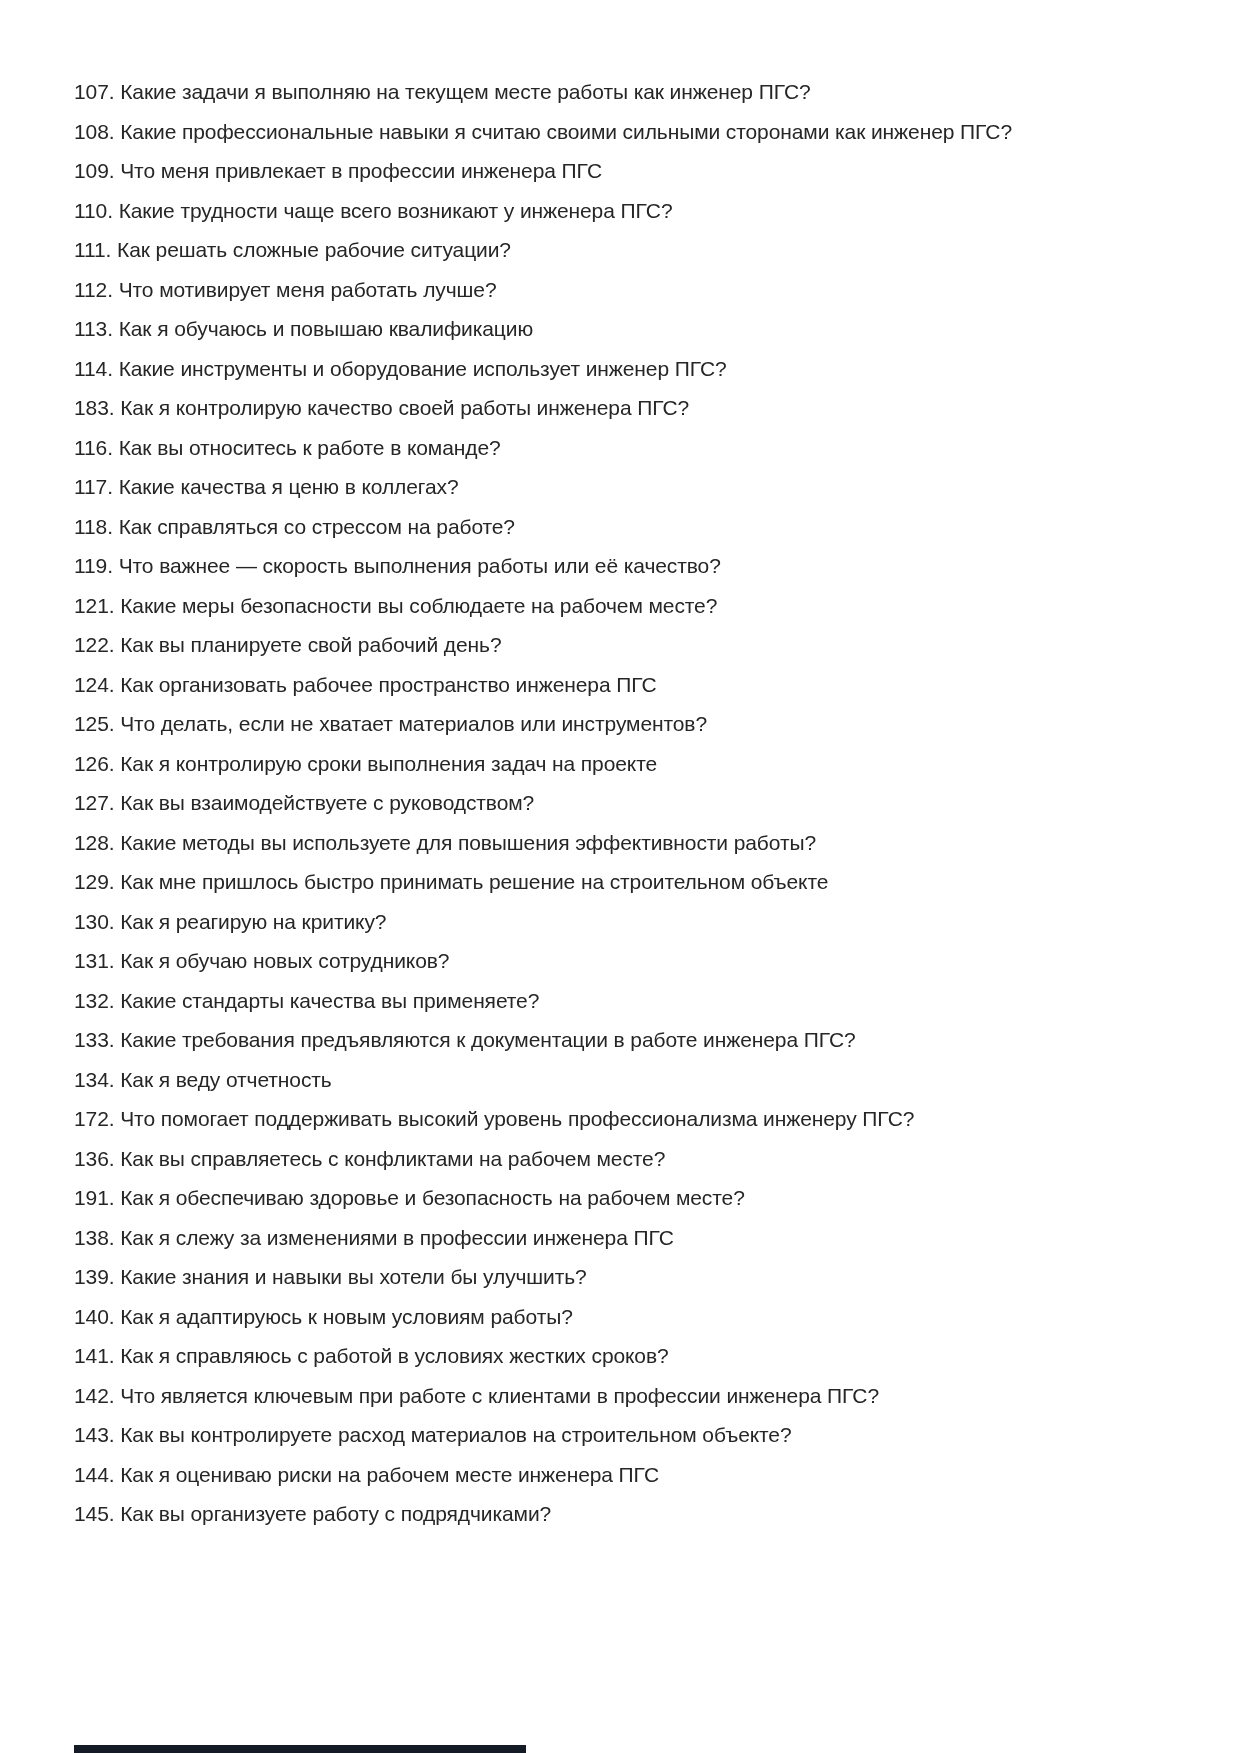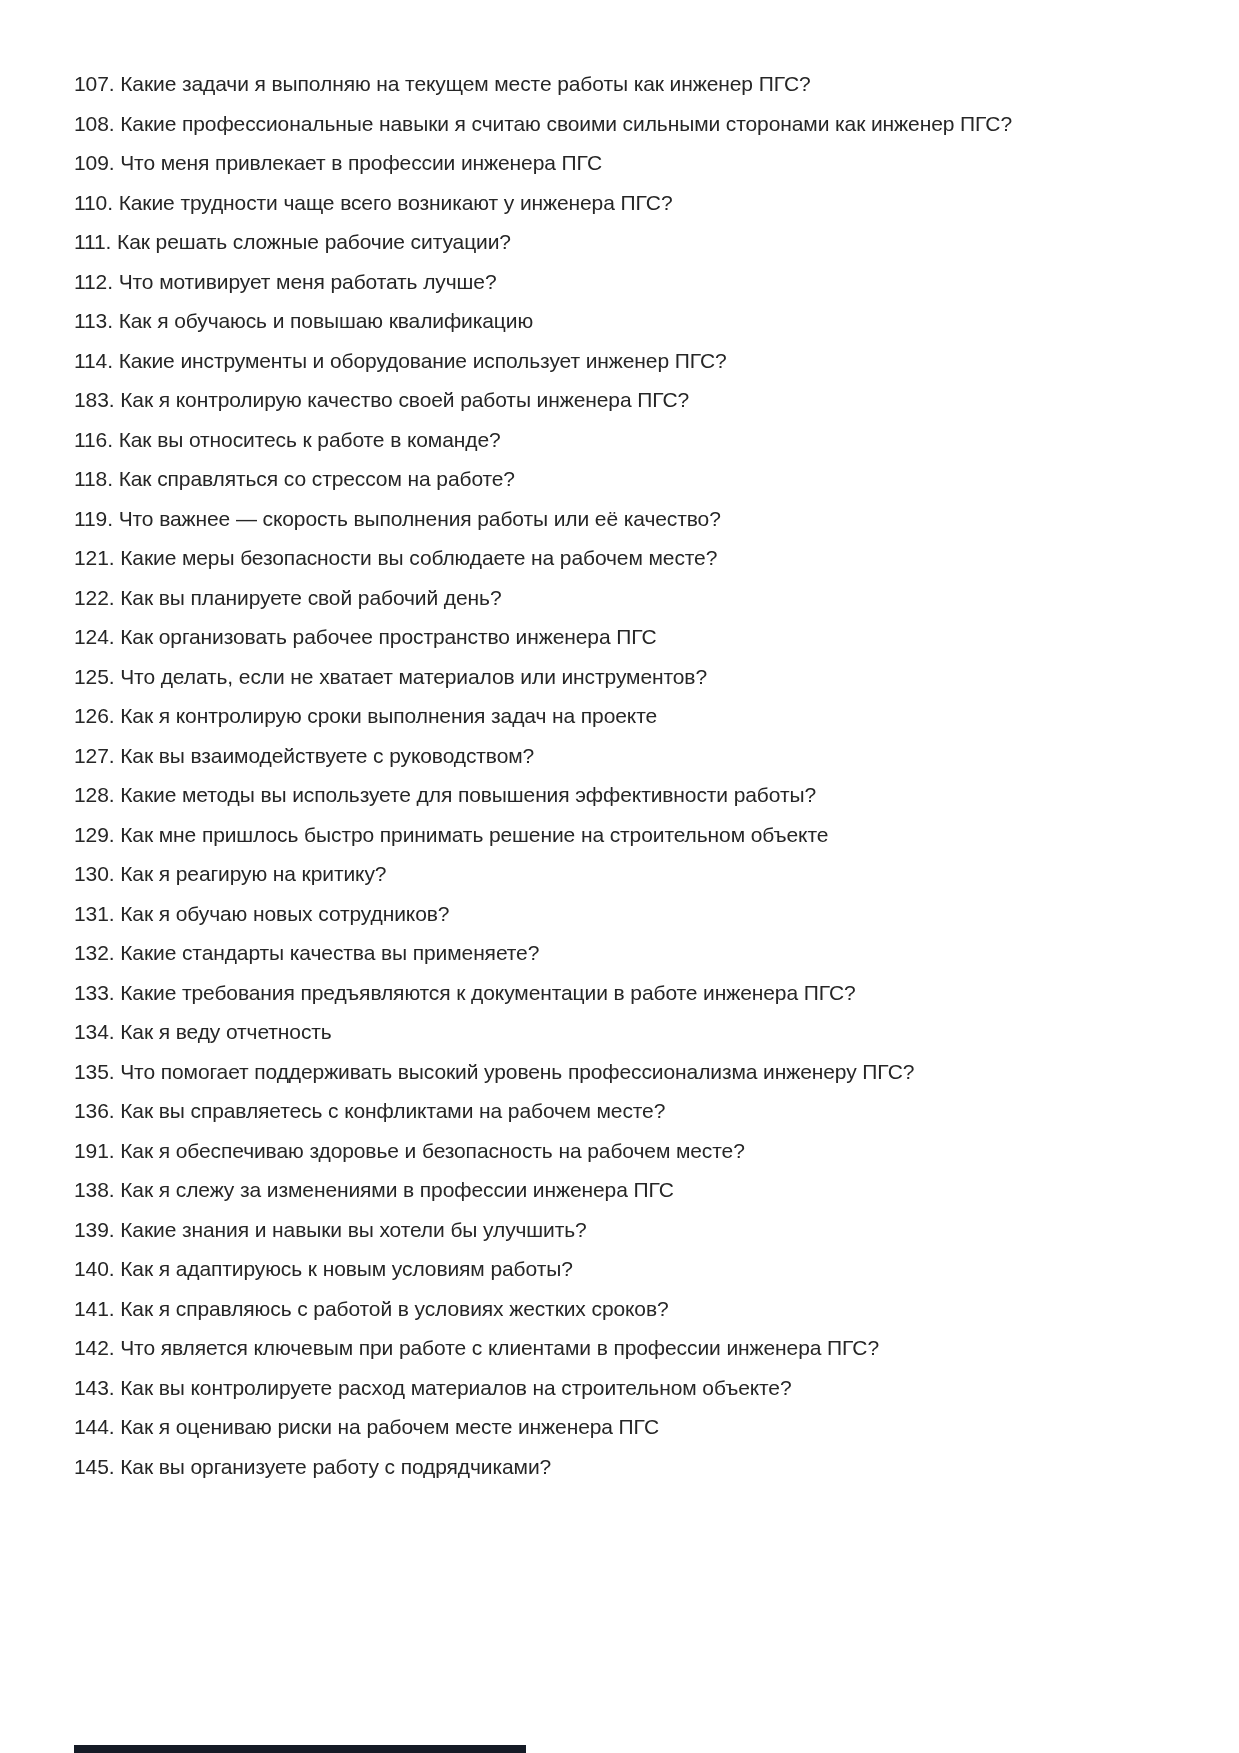--- a/index.html
+++ b/index.html
@@ -11,21 +11,21 @@
     position: relative;
     width: 1239px;
     height: 1753px;
     box-sizing: border-box;
     background: #ffffff;
     font-family: "Liberation Sans", "DejaVu Sans", sans-serif;
     overflow: hidden;
   }
   .content {
     position: absolute;
-    top: 64px;
+    top: 72px;
     left: 74px;
     width: 1100px;
   }
   p.q {
     margin: 0;
     padding: 0;
     font-size: 21px;
     line-height: 39.5px;
     letter-spacing: -0.1px;
     color: #262626;
@@ -48,36 +48,37 @@
     <p class="q">107. Какие задачи я выполняю на текущем месте работы как инженер ПГС?</p>
     <p class="q">108. Какие профессиональные навыки я считаю своими сильными сторонами как инженер ПГС?</p>
     <p class="q">109. Что меня привлекает в профессии инженера ПГС</p>
     <p class="q">110. Какие трудности чаще всего возникают у инженера ПГС?</p>
     <p class="q">111. Как решать сложные рабочие ситуации?</p>
     <p class="q">112. Что мотивирует меня работать лучше?</p>
     <p class="q">113. Как я обучаюсь и повышаю квалификацию</p>
     <p class="q">114. Какие инструменты и оборудование использует инженер ПГС?</p>
     <p class="q">183. Как я контролирую качество своей работы инженера ПГС?</p>
     <p class="q">116. Как вы относитесь к работе в команде?</p>
+    <p class="q">117. Какие качества я ценю в коллегах?</p>
     <p class="q">118. Как справляться со стрессом на работе?</p>
     <p class="q">119. Что важнее — скорость выполнения работы или её качество?</p>
     <p class="q">121. Какие меры безопасности вы соблюдаете на рабочем месте?</p>
     <p class="q">122. Как вы планируете свой рабочий день?</p>
     <p class="q">124. Как организовать рабочее пространство инженера ПГС</p>
     <p class="q">125. Что делать, если не хватает материалов или инструментов?</p>
     <p class="q">126. Как я контролирую сроки выполнения задач на проекте</p>
     <p class="q">127. Как вы взаимодействуете с руководством?</p>
     <p class="q">128. Какие методы вы используете для повышения эффективности работы?</p>
     <p class="q">129. Как мне пришлось быстро принимать решение на строительном объекте</p>
     <p class="q">130. Как я реагирую на критику?</p>
     <p class="q">131. Как я обучаю новых сотрудников?</p>
     <p class="q">132. Какие стандарты качества вы применяете?</p>
     <p class="q">133. Какие требования предъявляются к документации в работе инженера ПГС?</p>
     <p class="q">134. Как я веду отчетность</p>
-    <p class="q">135. Что помогает поддерживать высокий уровень профессионализма инженеру ПГС?</p>
+    <p class="q">172. Что помогает поддерживать высокий уровень профессионализма инженеру ПГС?</p>
     <p class="q">136. Как вы справляетесь с конфликтами на рабочем месте?</p>
     <p class="q">191. Как я обеспечиваю здоровье и безопасность на рабочем месте?</p>
     <p class="q">138. Как я слежу за изменениями в профессии инженера ПГС</p>
     <p class="q">139. Какие знания и навыки вы хотели бы улучшить?</p>
     <p class="q">140. Как я адаптируюсь к новым условиям работы?</p>
     <p class="q">141. Как я справляюсь с работой в условиях жестких сроков?</p>
     <p class="q">142. Что является ключевым при работе с клиентами в профессии инженера ПГС?</p>
     <p class="q">143. Как вы контролируете расход материалов на строительном объекте?</p>
     <p class="q">144. Как я оцениваю риски на рабочем месте инженера ПГС</p>
     <p class="q">145. Как вы организуете работу с подрядчиками?</p>

